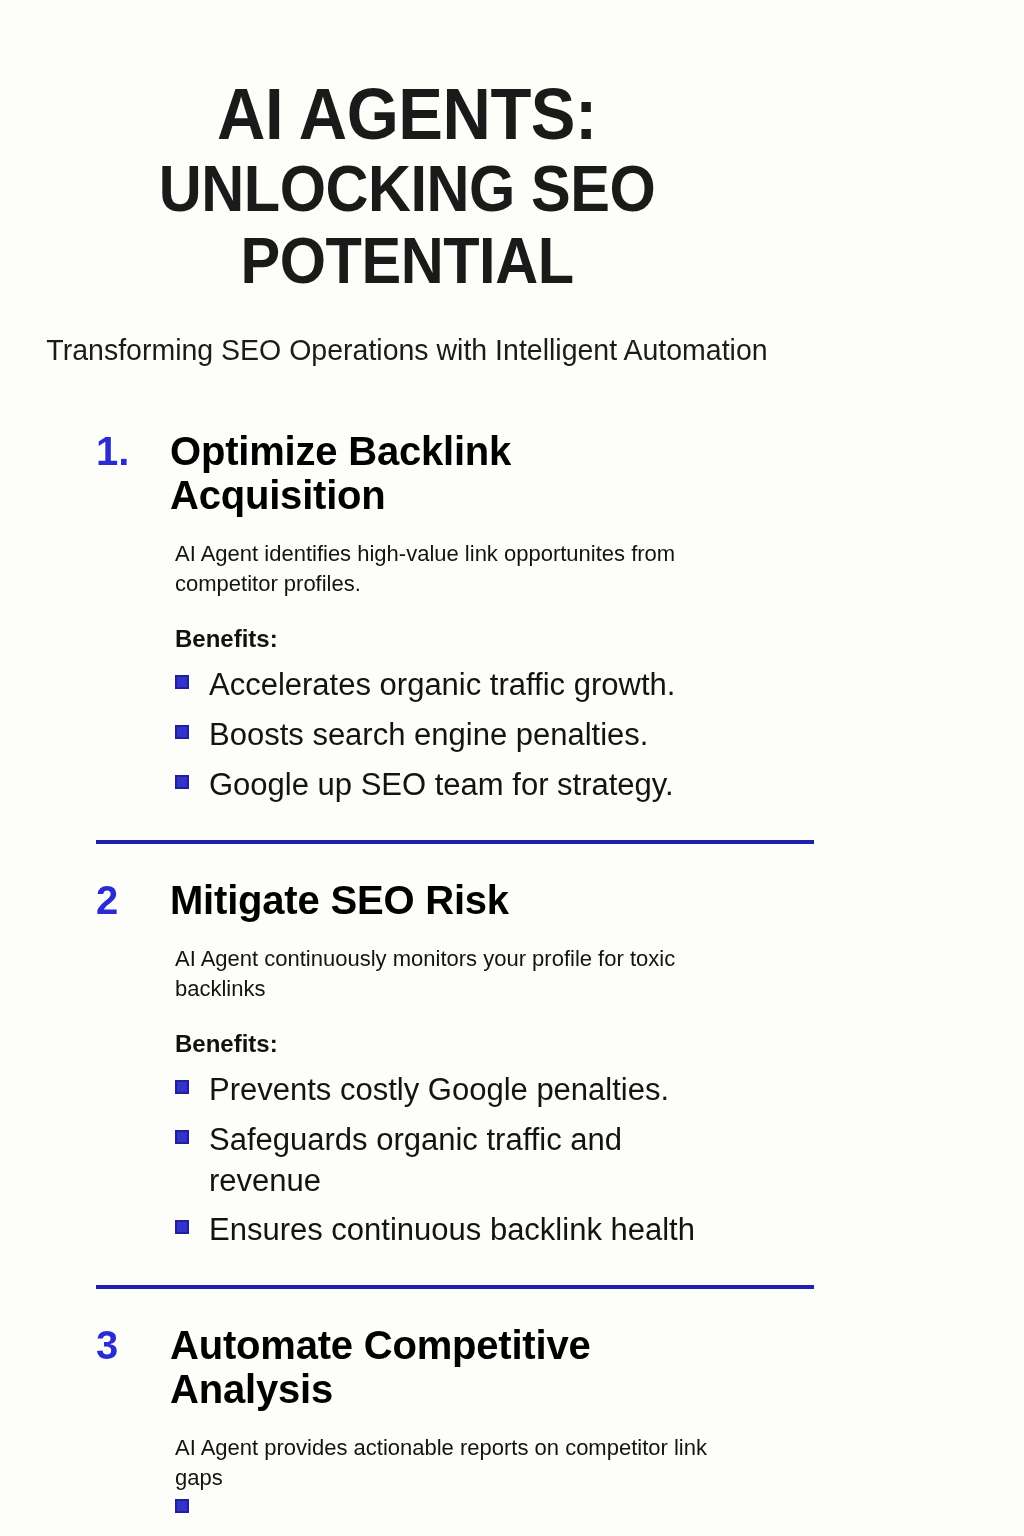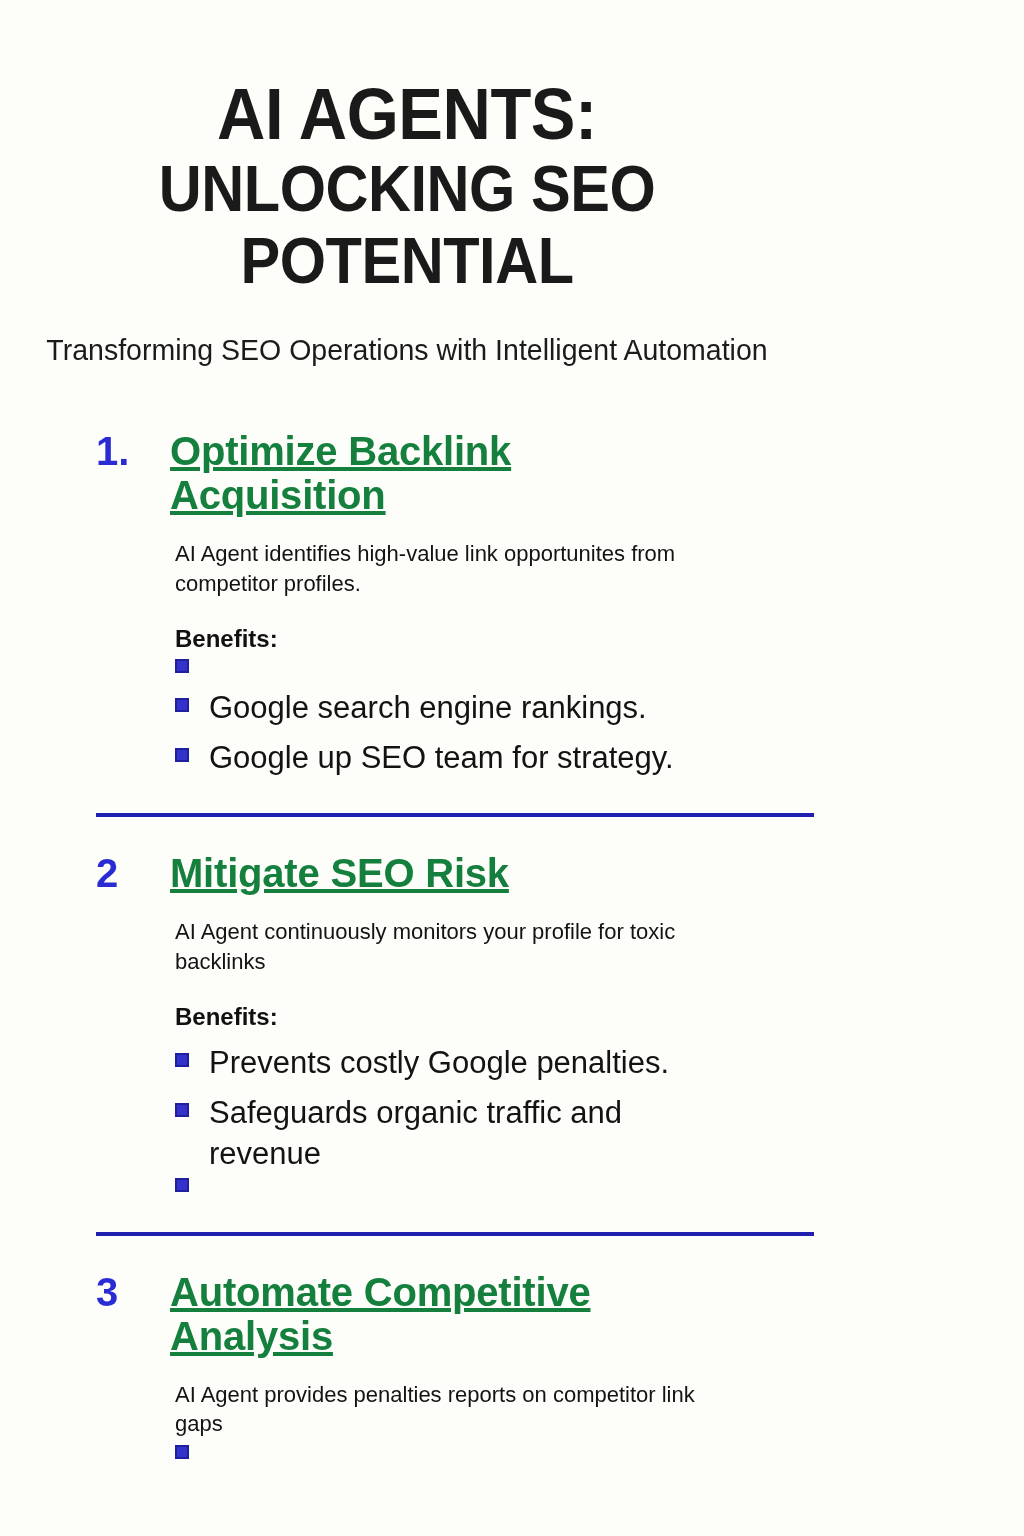--- a/index.html
+++ b/index.html
@@ -70,26 +70,25 @@
   }
   .section-num {
     color: #2b2bd4;
     font-size: 40px;
     font-weight: 700;
     width: 74px;
     flex: 0 0 74px;
     line-height: 1.1;
   }
   .section-title {
-    color: #15803d;
+    color: #000000;
     font-size: 40px;
     font-weight: 700;
     line-height: 1.1;
     letter-spacing: -0.2px;
-    text-decoration: underline;
   }
   .section-body {
     margin-left: 79px;
     margin-top: 22px;
     font-size: 22px;
     font-weight: 400;
     line-height: 1.36;
     color: #131313;
     max-width: 760px;
   }
@@ -152,24 +151,25 @@
     <div class="section one">
       <div class="section-head">
         <div class="section-num">1.</div>
         <div class="section-title">Optimize Backlink Acquisition</div>
       </div>
       <div class="section-body">AI Agent identifies high-value link opportunites from competitor profiles.</div>
       <div class="benefits-label">Benefits:</div>
       <ul class="bullets">
         <li class="bullet">
           <span class="bullet-marker"></span>
-        </li>
-        <li class="bullet">
-          <span class="bullet-marker"></span>
-          <span>Google search engine rankings.</span>
+          <span>Accelerates organic traffic growth.</span>
+        </li>
+        <li class="bullet">
+          <span class="bullet-marker"></span>
+          <span>Boosts search engine penalties.</span>
         </li>
         <li class="bullet">
           <span class="bullet-marker"></span>
           <span>Google up SEO team for strategy.</span>
         </li>
       </ul>
     </div>
 
     <div class="divider"></div>
 
@@ -184,32 +184,33 @@
         <li class="bullet">
           <span class="bullet-marker"></span>
           <span>Prevents costly Google penalties.</span>
         </li>
         <li class="bullet">
           <span class="bullet-marker"></span>
           <span>Safeguards organic traffic and revenue</span>
         </li>
         <li class="bullet">
           <span class="bullet-marker"></span>
+          <span>Ensures continuous backlink health</span>
         </li>
       </ul>
     </div>
 
     <div class="divider"></div>
 
     <div class="section three">
       <div class="section-head">
         <div class="section-num">3</div>
         <div class="section-title">Automate Competitive Analysis</div>
       </div>
-      <div class="section-body">AI Agent provides penalties reports on competitor link gaps</div>
+      <div class="section-body">AI Agent provides actionable reports on competitor link gaps</div>
       <ul class="bullets">
         <li class="bullet">
           <span class="bullet-marker"></span>
         </li>
       </ul>
     </div>
 
   </div>
 </div>
 

